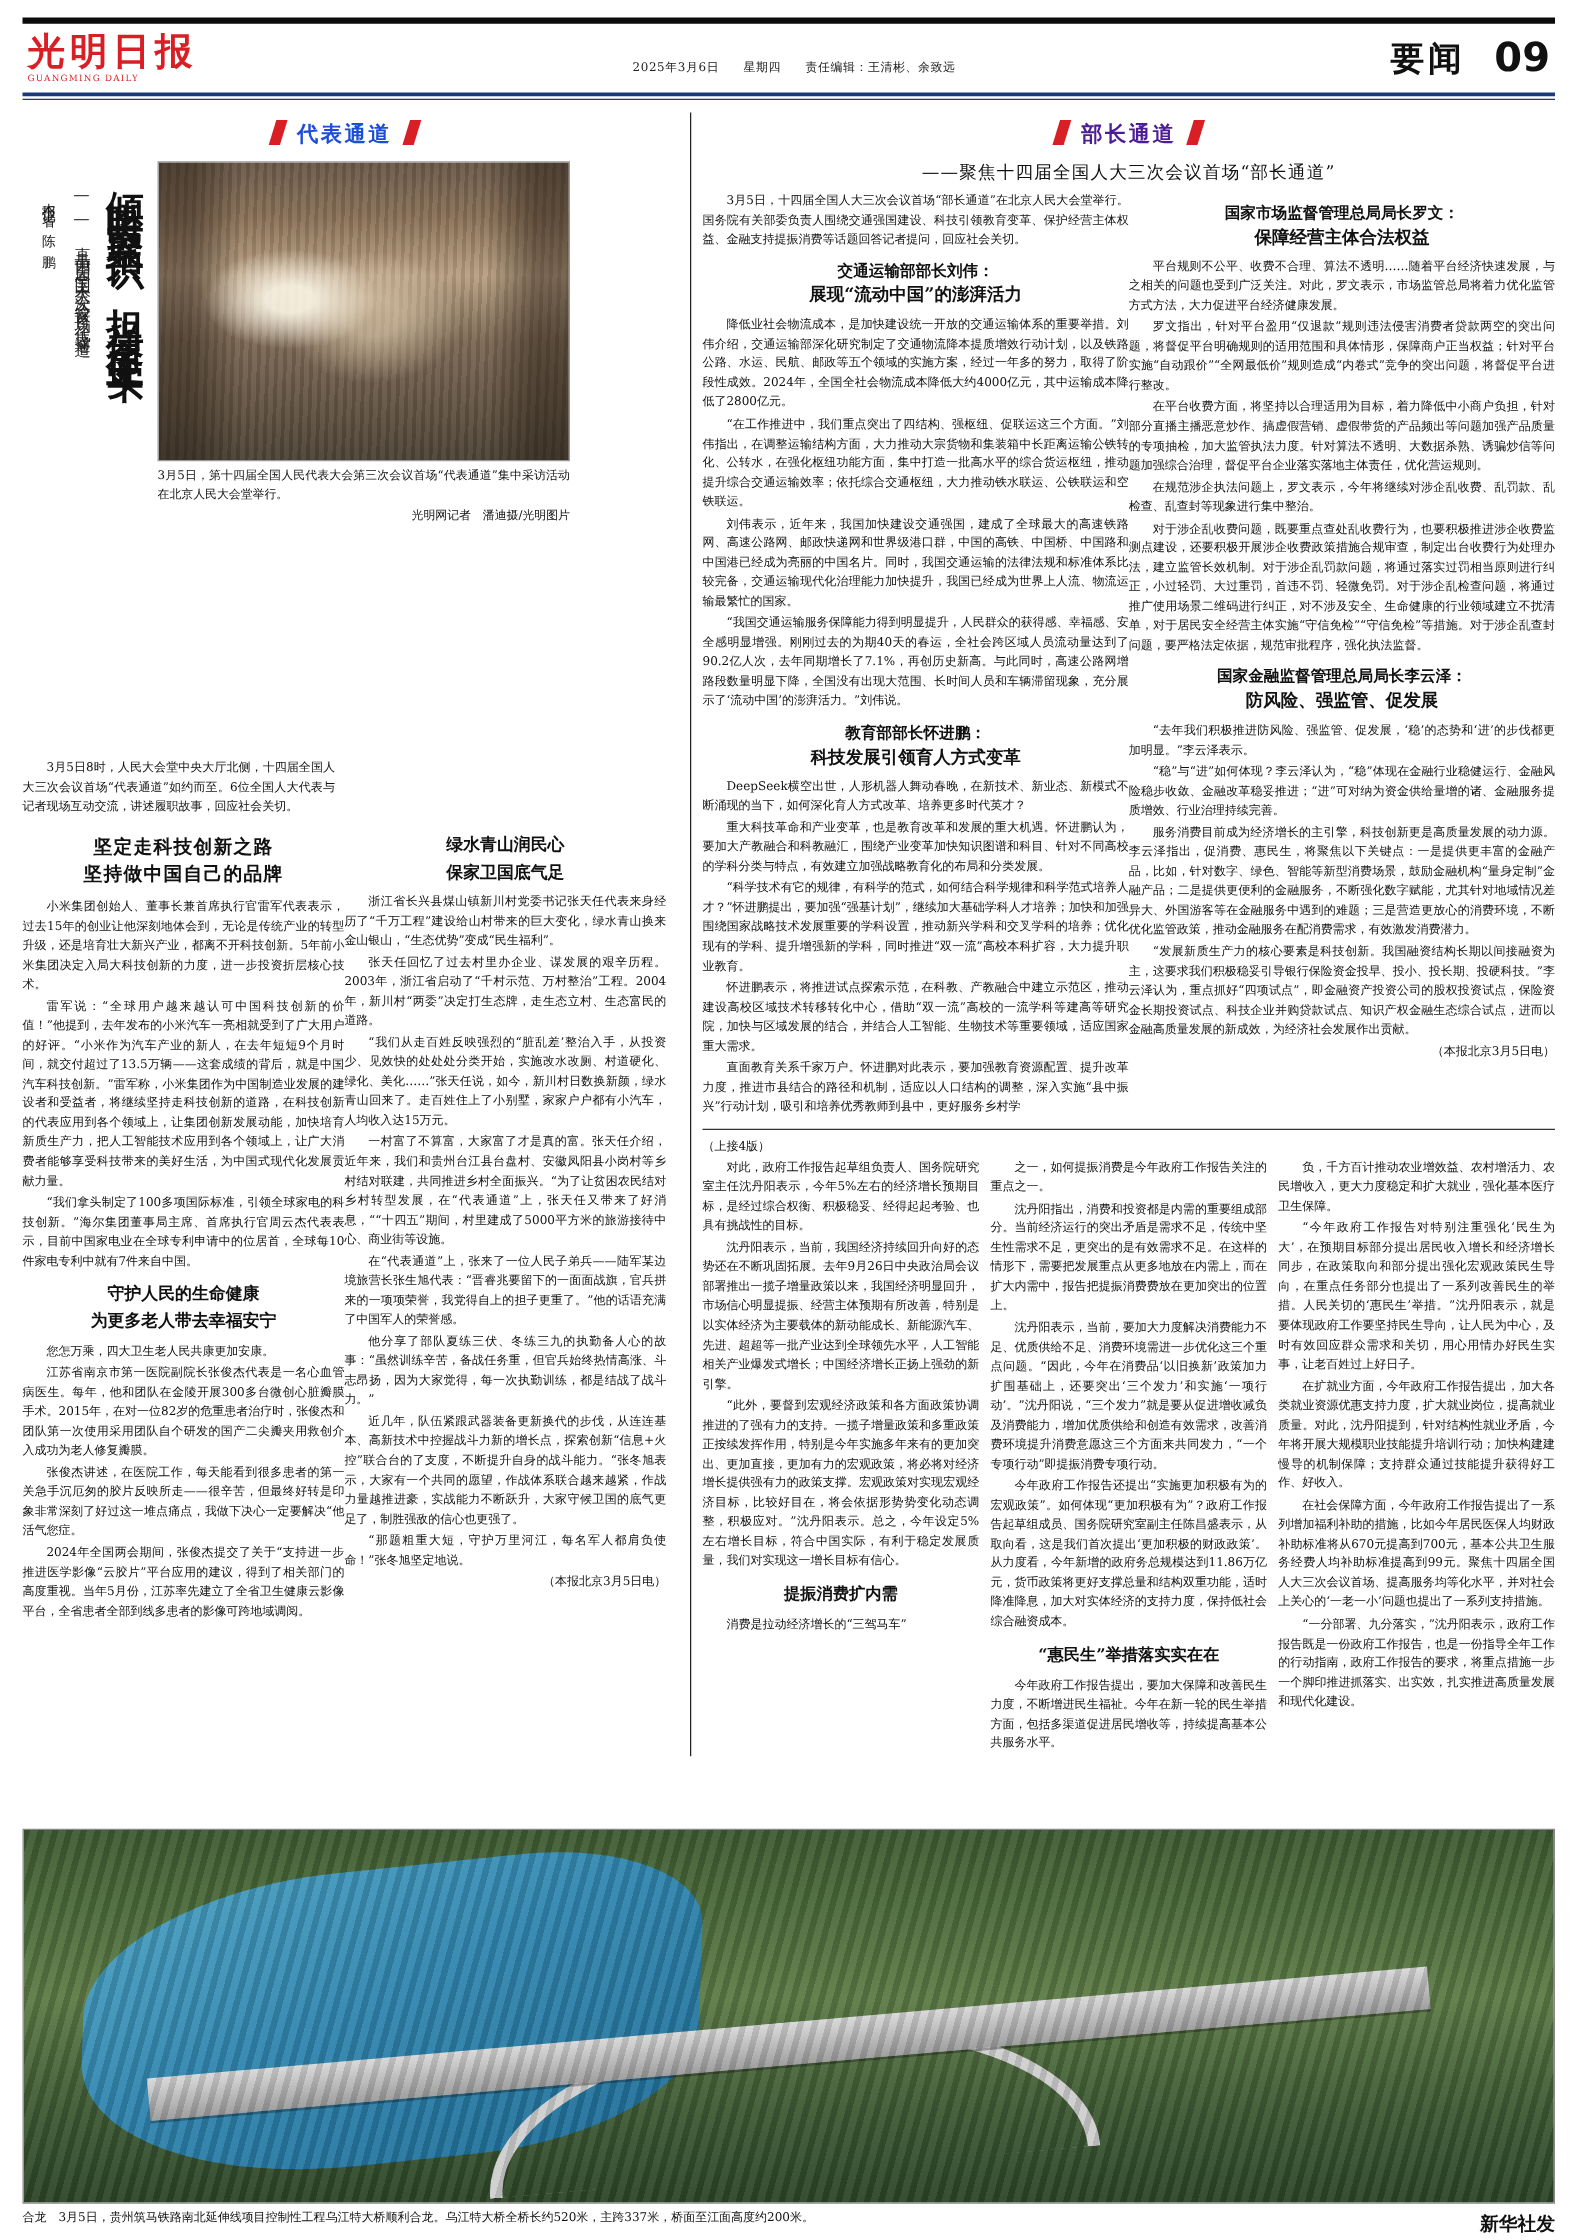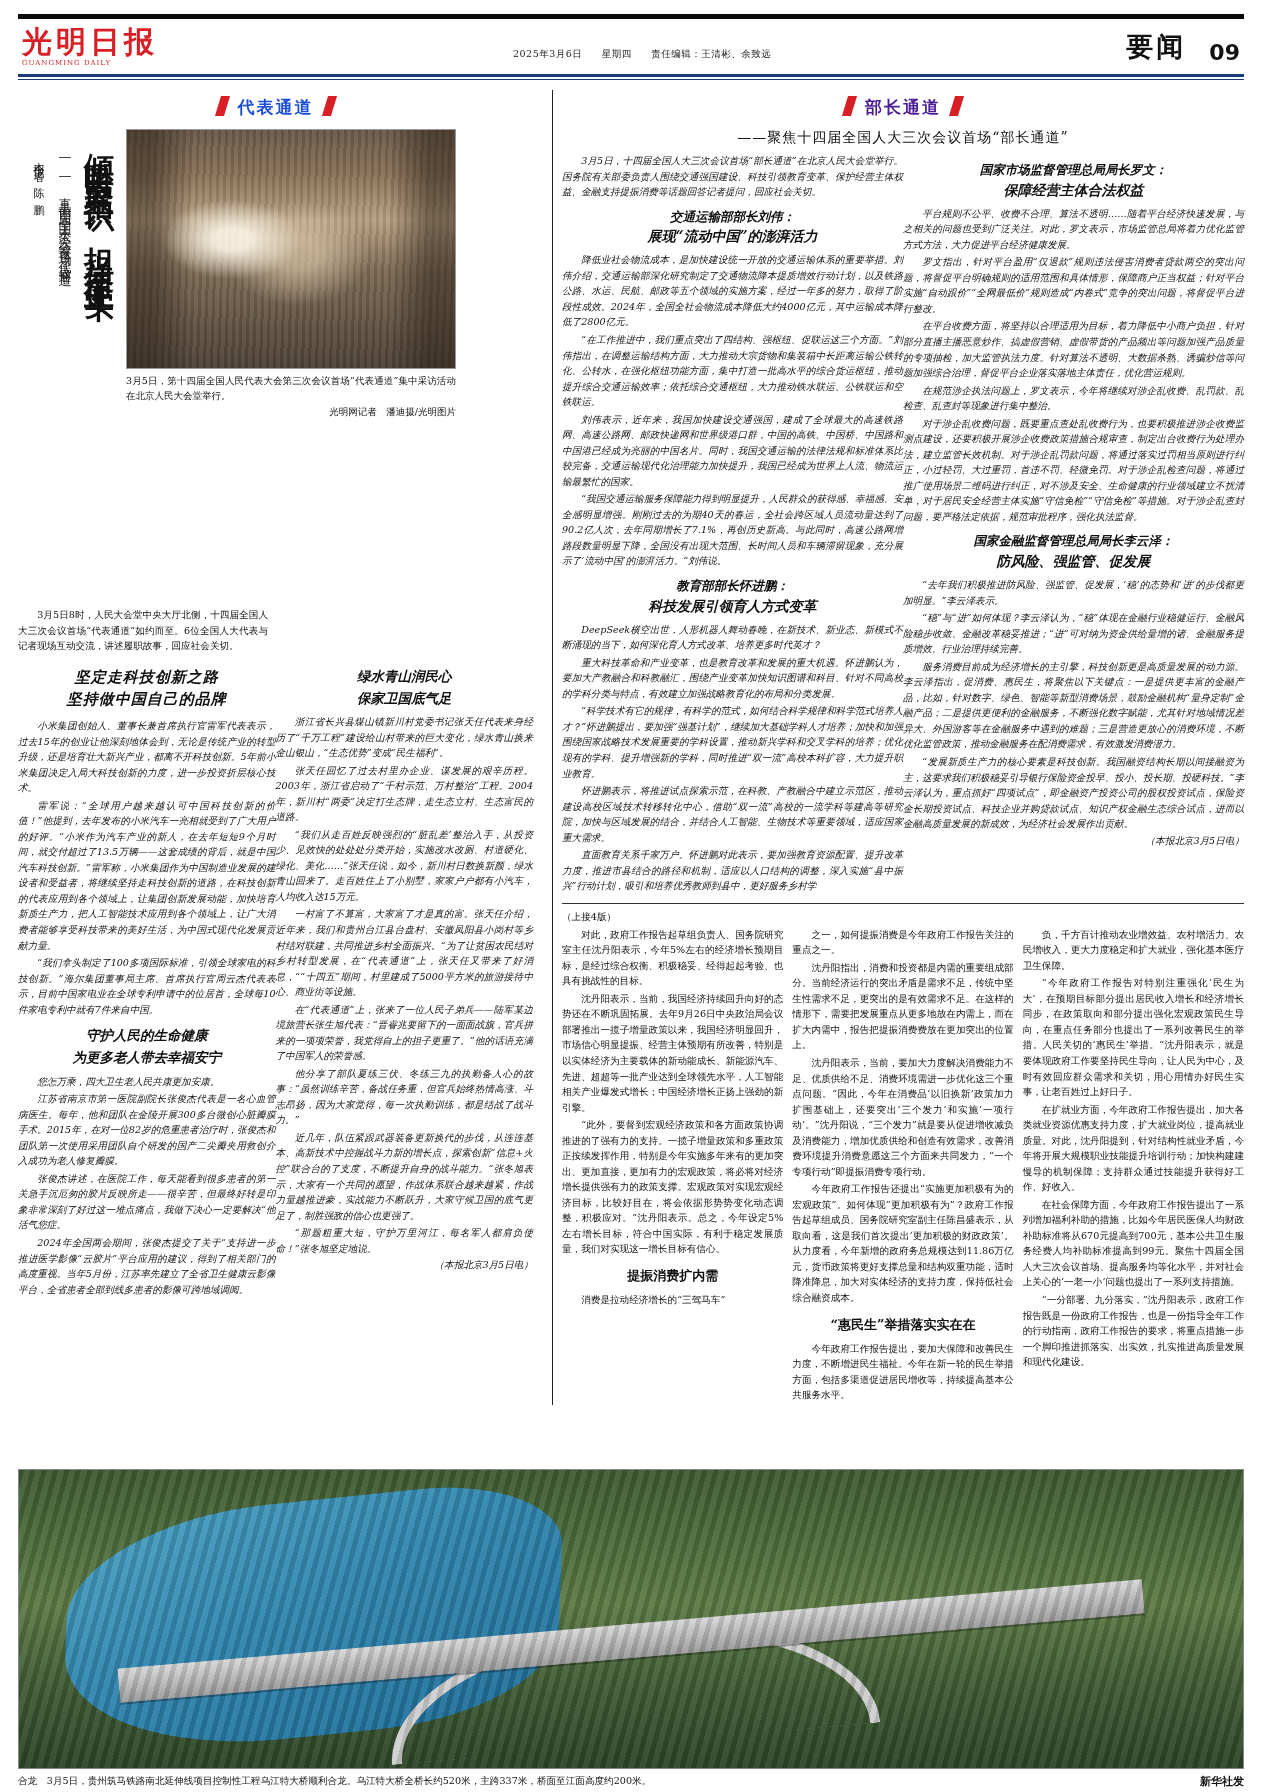--- a/index.html
+++ b/index.html
@@ -22,21 +22,21 @@
   .logo {
     font-family: "DejaVu Serif", serif;
     font-size: 30px; font-weight:700; color:#d81f26; letter-spacing:4px;
     line-height: 1.1;
   }
   .logo-sub { font-size:7px; color:#d81f26; letter-spacing:1px; margin-top:1px;}
   .mast-center { text-align:center; font-size:9.5px; color:#222; padding-bottom:6px; letter-spacing:0.5px;}
   .mast-center span { margin:0 8px; }
   .mast-right { display:flex; align-items:flex-end; gap:23px; padding-bottom:2px;}
   .mast-right .sec { font-size:27px; font-weight:700; letter-spacing:3px; color:#111;}
-  .mast-right .pg { font-size:22px; font-weight:700; color:#111; font-family:"DejaVu Sans", sans-serif;}
+  .mast-right .pg { font-size:32px; font-weight:700; color:#111; font-family:"DejaVu Sans", sans-serif;}
   .mast-rule { height:3px; background:#1a3a7a; margin:3px 0 0 0;}
   .mast-rule2 { height:1px; background:#1a3a7a; margin-top:2px;}
 
   
   .content { display:flex; margin-top:10px; }
   .col-left { width:525px; padding-right:10px; }
   .vdiv { width:1px; background:#222; margin:0 9px; }
   .col-right { flex:1; }
 
   
@@ -81,21 +81,21 @@
   .photo-cap { font-size:9.5px; line-height:1.55; margin-top:5px; text-align:justify;}
   .photo-credit { font-size:9.5px; text-align:right; margin-top:3px; color:#111;}
 
   
   .sub-h { text-align:center; font-size:15px; font-weight:700; line-height:1.45; margin:9px 0 7px 0; letter-spacing:1px;}
   .sub-h2 { text-align:center; font-size:13.5px; font-weight:700; line-height:1.5; margin:8px 0 6px 0;}
   .body-col { font-size:9.6px; line-height:1.62; text-align:justify; }
   .body-col p { margin:0 0 2px 0; text-indent:2em;}
   .endline { text-align:right; font-size:9.6px; margin-top:3px;}
 
-  .two-cols { display:flex; gap:0;font-style:italic; }
+  .two-cols { display:flex; gap:0; }
   .two-cols > div { flex:1; }
   .three-cols { display:flex; gap:9px; }
   .three-cols > div { flex:1; }
 
   
   .r-title { text-align:center; font-size:33px; font-weight:700; letter-spacing:5px; margin: 2px 0 6px 0;}
   .r-sub { text-align:center; font-size:14px; letter-spacing:1px; margin-bottom:6px;}
   .r-byline { text-align:center; font-size:10.5px; letter-spacing:2px; margin-bottom:8px;}
 
   .sec-h { text-align:center; font-weight:700; font-size:12.5px; line-height:1.5; margin:8px 0 5px 0;}
@@ -123,21 +123,21 @@
   .bphoto .arch {
     position:absolute; left:30%; top:52%; width:40%; height:120px;
     border:10px solid #cfcfcf; border-bottom:none; border-radius:50% 50% 0 0 / 100% 100% 0 0;
     transform: rotate(-5deg);
   }
   .bphoto:after{
     content:""; position:absolute; inset:0;
     background: repeating-linear-gradient(105deg, rgba(0,0,0,.12) 0 5px, rgba(255,255,255,.05) 5px 11px);
   }
   .bcap { font-size:9.6px; margin-top:5px; line-height:1.5; }
-  .bcap .credit { float:right; font-size:11px; font-weight:700;text-align:center; }
+  .bcap .credit { float:right; font-size:15px; font-weight:700;text-align:center; }
 
   .hr-thin { border-top:1px solid #333; margin:7px 0; }
   .jump-note { font-size:9.6px; margin-bottom:3px;}
   .center-b { text-align:center; font-weight:700; font-size:13px; margin:8px 0 6px 0;}
 </style>
 </head>
 <body>
 
 <div class="page">
 

